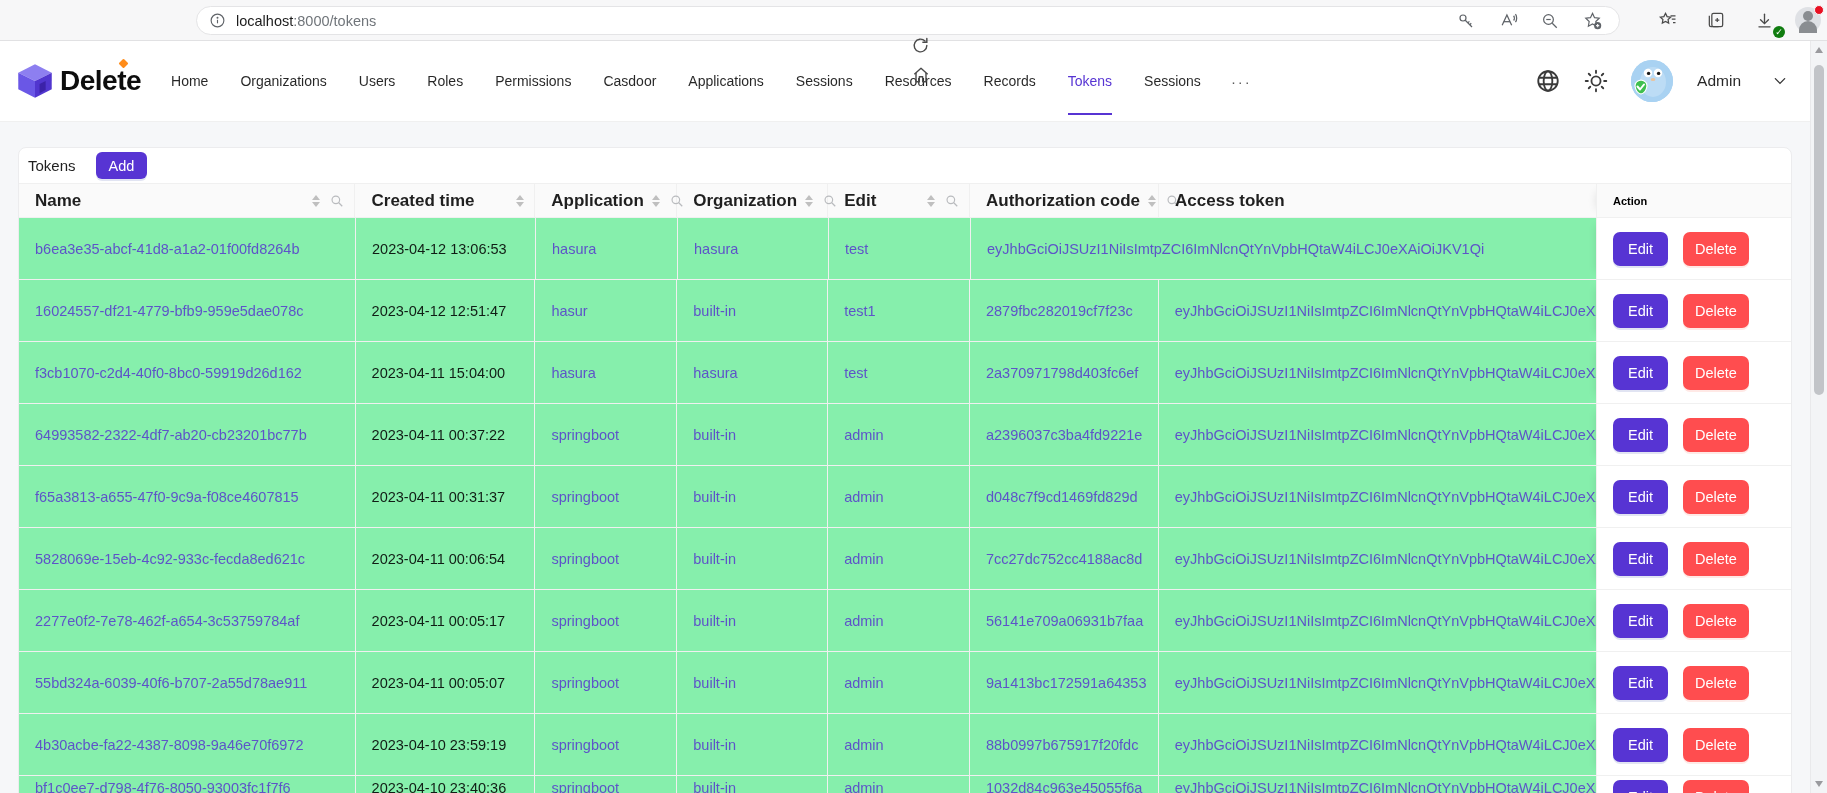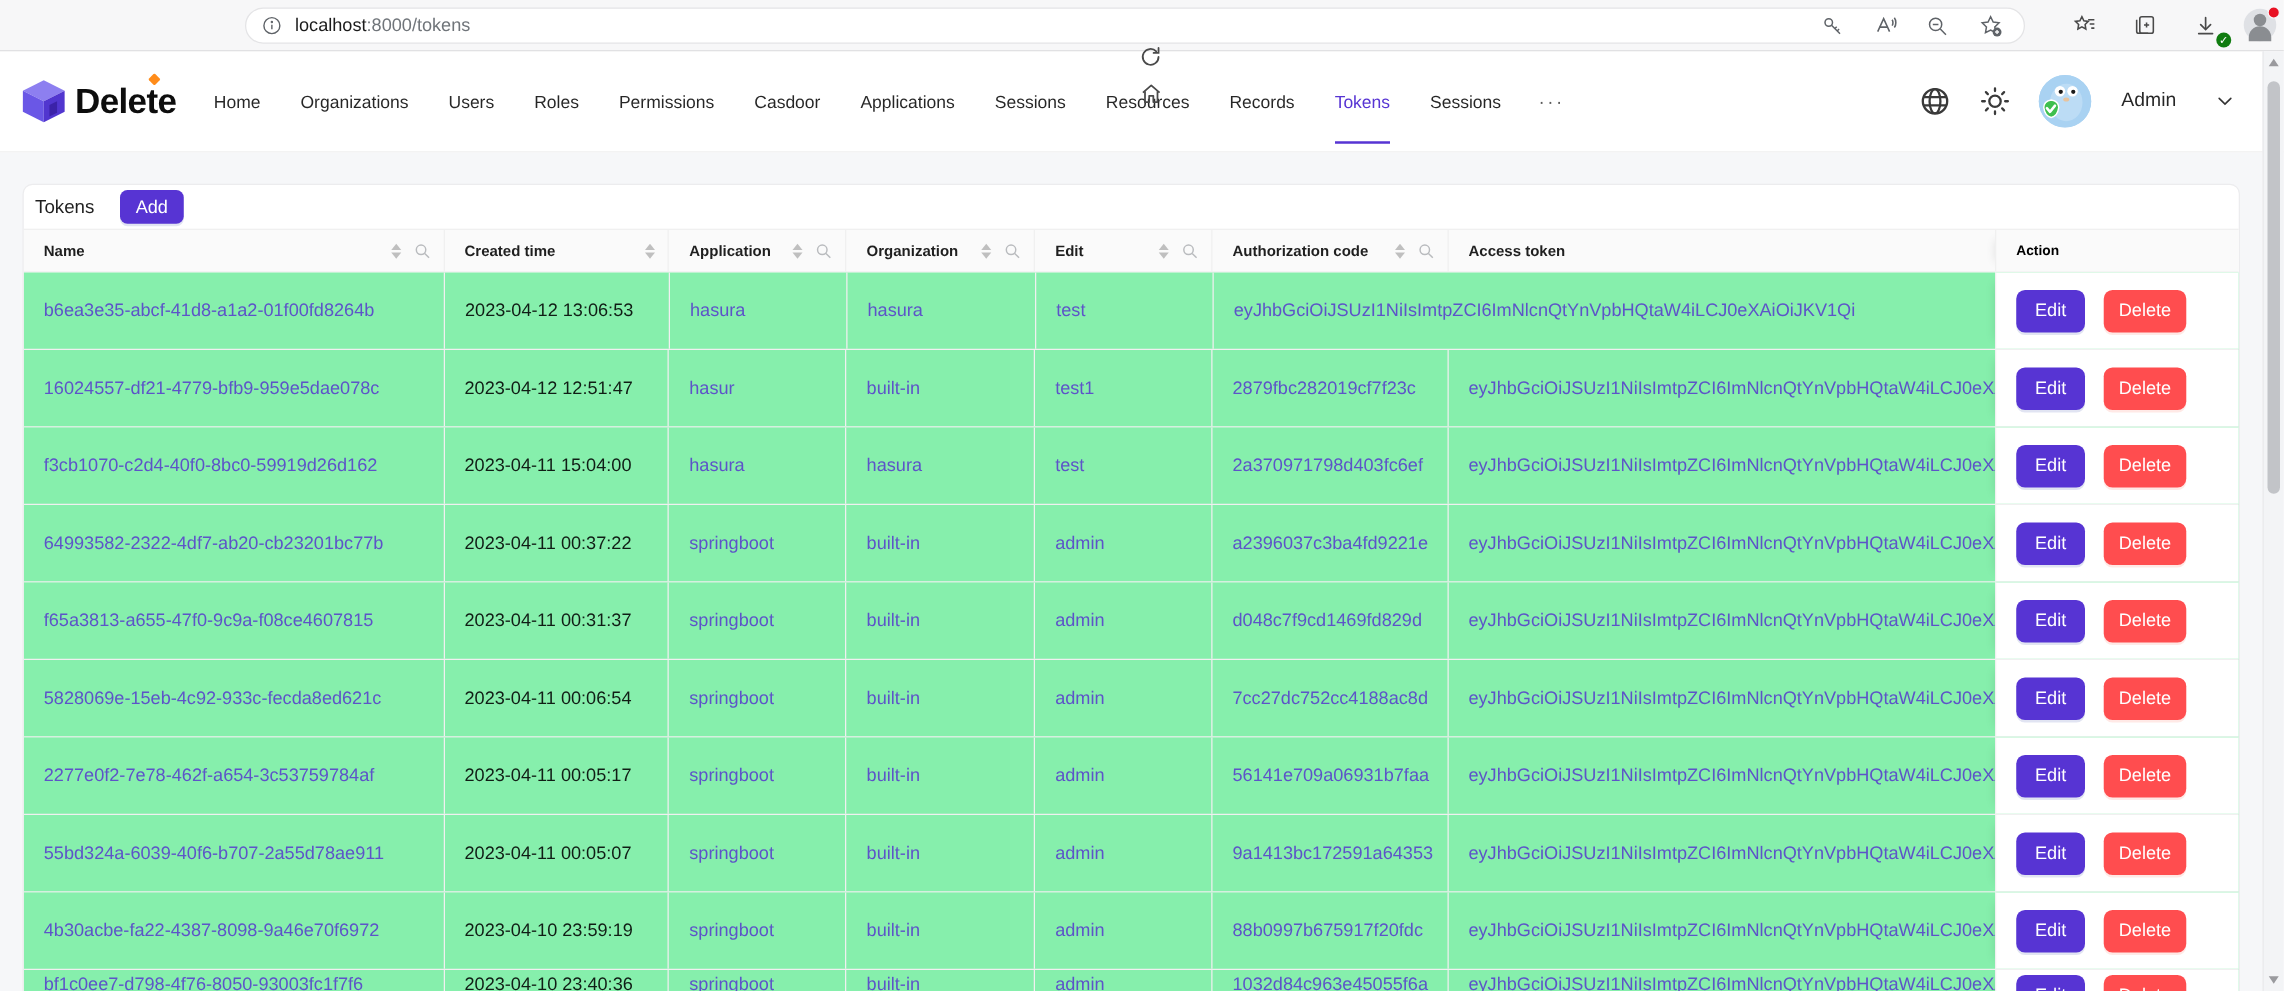--- a/index.html
+++ b/index.html
@@ -61,21 +61,21 @@
           border:1px solid #ececee; border-radius:8px 8px 0 0; overflow:hidden; }
   .card-title-row { height:35px; display:flex; align-items:center; padding-left:9px; }
   .card-title { font-size:15px; color:rgba(0,0,0,0.88); }
   .add-btn { margin-left:20px; height:27px; padding:0 13px; background:var(--primary); color:#fff;
              font-size:14.5px; border:none; border-radius:6px; cursor:pointer;
              box-shadow:0 2px 0 rgba(5,35,145,0.12); font-family:inherit; }
 
   
   .thead { position:relative; height:35px; background:#fafafa; border-top:1px solid #f0f0f0;
            border-bottom:1px solid #f0f0f0; display:flex; }
-  .th { display:flex; align-items:center; padding:0 10px 0 16px; font-size:12px; font-weight:700;
+  .th { display:flex; align-items:center; padding:0 10px 0 16px; font-size:17px; font-weight:700;
         color:rgba(0,0,0,0.88); border-right:1px solid #f0f0f0; height:100%; }
   .th .label { white-space:nowrap; }
   .sorter { display:flex; flex-direction:column; gap:2px; margin-left:auto; padding-left:8px; cursor:pointer; }
   .caret-up { width:0; height:0; border-left:4px solid transparent; border-right:4px solid transparent;
               border-bottom:5px solid #bfbfbf; }
   .caret-down { width:0; height:0; border-left:4px solid transparent; border-right:4px solid transparent;
                 border-top:5px solid #bfbfbf; }
   .search-ic { margin-left:10px; display:flex; color:#b9bbbe; cursor:pointer; }
   .c0{width:337px;} .c1{width:180px;} .c2{width:142px;} .c3{width:151px;} .c4{width:142px;}
   .c5{width:189px;} .c6{width:633px; border-right:none !important;}

